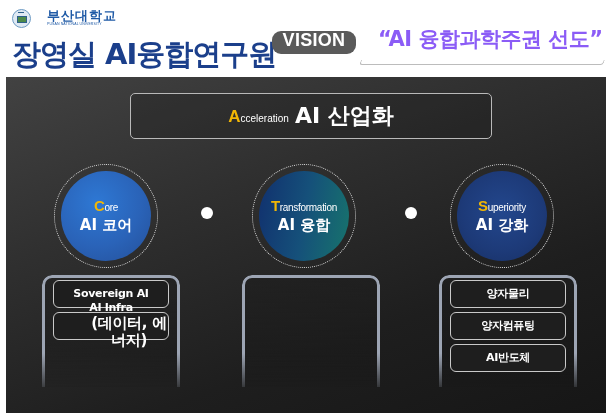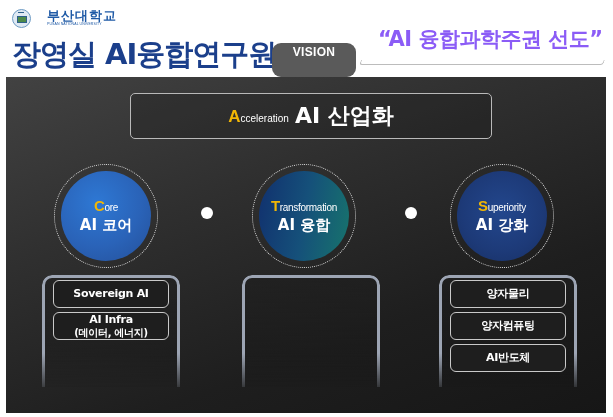--- a/index.html
+++ b/index.html
@@ -9,21 +9,21 @@
     
     .logo-row { position: absolute; left: 12px; top: 9px; display: flex; gap: 16px; }
     .emblem { width: 19px; height: 19px; border-radius: 50%; border: 1.5px solid #6d9bc4; background: #dfe9f3; position: relative; }
     .emblem::before { content: ""; position: absolute; left: 4px; top: 6px; width: 8px; height: 5px; background: #4d8a4a; border: 1px solid #2d5f8a; }
     .emblem::after { content: ""; position: absolute; left: 5px; top: 2px; width: 6px; height: 3px; border-top: 1.5px solid #2d5f8a; }
     .uni-text { display: flex; flex-direction: column; line-height: 1; }
     .uni-kr { font-size: 13px; font-weight: bold; color: #1f5aa6; letter-spacing: 1px; }
     .uni-en { font-size: 3.5px; color: #1f5aa6; letter-spacing: 0.1px; margin-top: 1px; font-family: "Liberation Sans", sans-serif; }
     .main-title { position: absolute; left: 12px; top: 35px; font-size: 29px; font-weight: bold; color: #1b3f8b; letter-spacing: -1px; font-family: "DejaVu Sans", sans-serif; }
 
-    .vision-pill { position: absolute; left: 272px; top: 31px; width: 84px; height: 34px; border-radius: 9px; background: #5a5a5a; color: #fff; font-size: 12px; font-weight: bold; text-align: center; line-height: 18px; font-family: "Liberation Sans", sans-serif; letter-spacing: 0.3px; margin-top: 12px; }
+    .vision-pill { position: absolute; left: 272px; top: 31px; width: 84px; height: 23px; border-radius: 9px; background: #5a5a5a; color: #fff; font-size: 18px; font-weight: bold; text-align: center; line-height: 18px; font-family: "Liberation Sans", sans-serif; letter-spacing: 0.3px; }
     .vision-quote { position: absolute; left: 378px; top: 25px; font-size: 21px; font-weight: bold; color: #8b5cf6; letter-spacing: -0.5px; white-space: nowrap; font-family: "DejaVu Sans", sans-serif; }
     .quote-underline { position: absolute; left: 360px; top: 60px; width: 244px; height: 5px; border-bottom: 1px solid #bcbcbc; border-left: 1px solid #bcbcbc; border-right: 1px solid #bcbcbc; border-radius: 0 0 3px 3px; transform: skewX(-20deg); }
 
     
     .panel { position: absolute; left: 6px; top: 77px; width: 600px; height: 336px;
       background: linear-gradient(160deg, #424242 0%, #2f2f2f 35%, #1e1e1e 70%, #161616 100%); }
 
     .accel-box { position: absolute; left: 124px; top: 16px; width: 362px; height: 46px; border: 1.5px solid #b9b9b9; border-radius: 5px; background: rgba(20,20,20,0.25); display: flex; align-items: center; justify-content: center; gap: 6px; }
     .accel-en { color: #fff; font-size: 10px; font-family: "Liberation Sans", sans-serif; display: flex; align-items: baseline; }
     .cap { color: #f2b705; font-size: 17px; font-weight: bold; font-family: "Liberation Sans", sans-serif; line-height: 1; }
@@ -42,21 +42,21 @@
 
     .dot { position: absolute; top: 130px; width: 12px; height: 12px; border-radius: 50%; background: #ffffff; }
 
     
     .stack { position: absolute; top: 198px; width: 138px; height: 112px; border: 3px solid #9da5b4; border-bottom: none; border-radius: 10px 10px 0 0;
       background: linear-gradient(180deg, rgba(30,30,30,0.6) 0%, rgba(20,20,20,0.3) 100%);
       -webkit-mask-image: linear-gradient(180deg, #000 70%, rgba(0,0,0,0.2) 100%);
       mask-image: linear-gradient(180deg, #000 70%, rgba(0,0,0,0.2) 100%); }
     .stack-inner { position: absolute; top: 203px; width: 116px; display: flex; flex-direction: column; gap: 4px; }
     .item { height: 28px; border: 1px solid #c9c9c9; border-radius: 6px; background: #1e1e1e; color: #fff; display: flex; flex-direction: column; align-items: center; justify-content: center; text-align: center; font-weight: bold; font-size: 11px; line-height: 1.15; font-family: "DejaVu Sans", sans-serif; letter-spacing: -0.3px; }
-    .item .sub { font-size: 10px; }
+    .item .sub { font-size: 15px; margin-left: 36px; }
   </style>
 </head>
 <body>
 
 <div class="logo-row">
   <div class="emblem"></div>
   <div class="uni-text">
     <span class="uni-kr">부산대학교</span>
     <span class="uni-en">PUSAN NATIONAL UNIVERSITY</span>
   </div>

